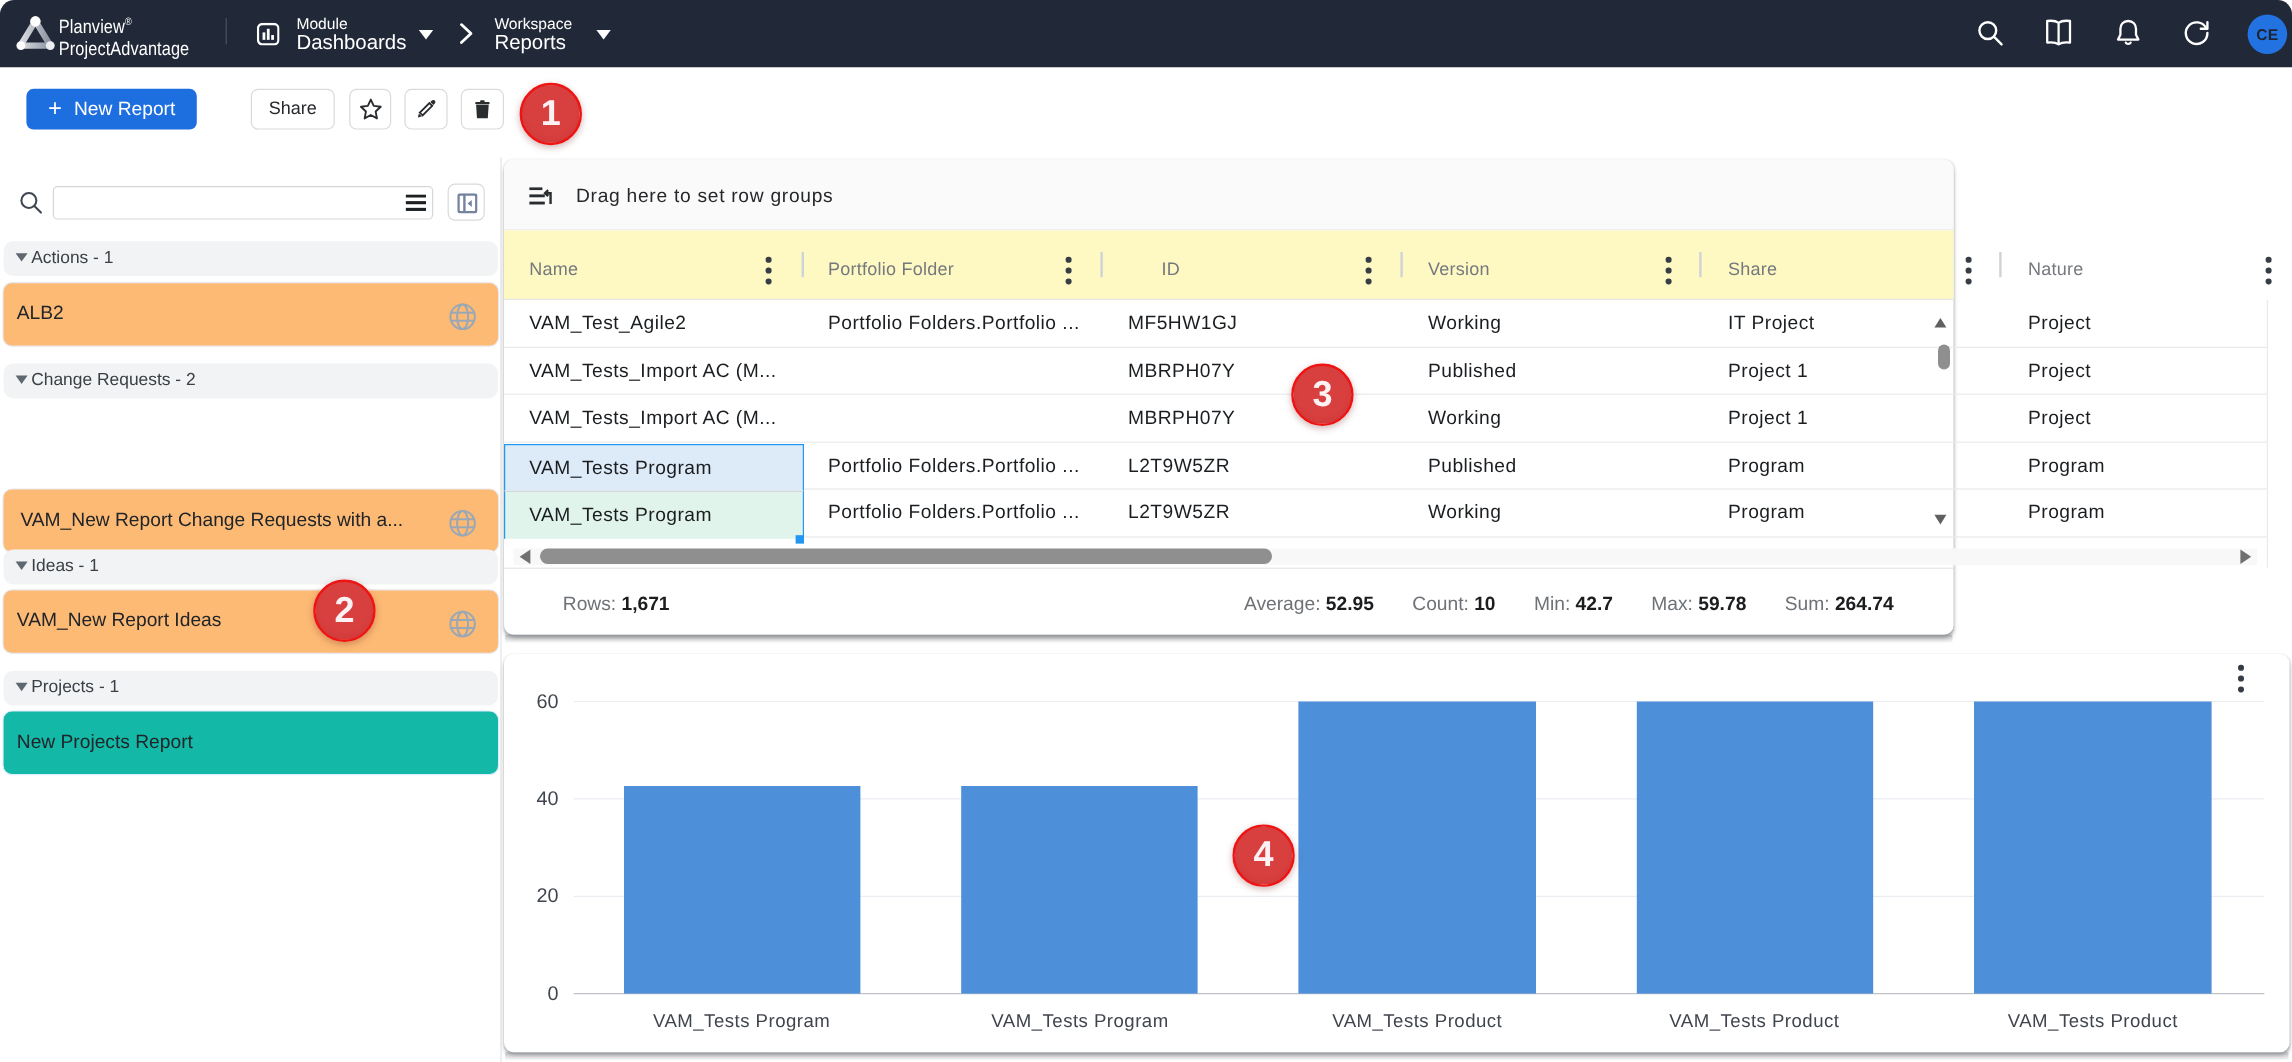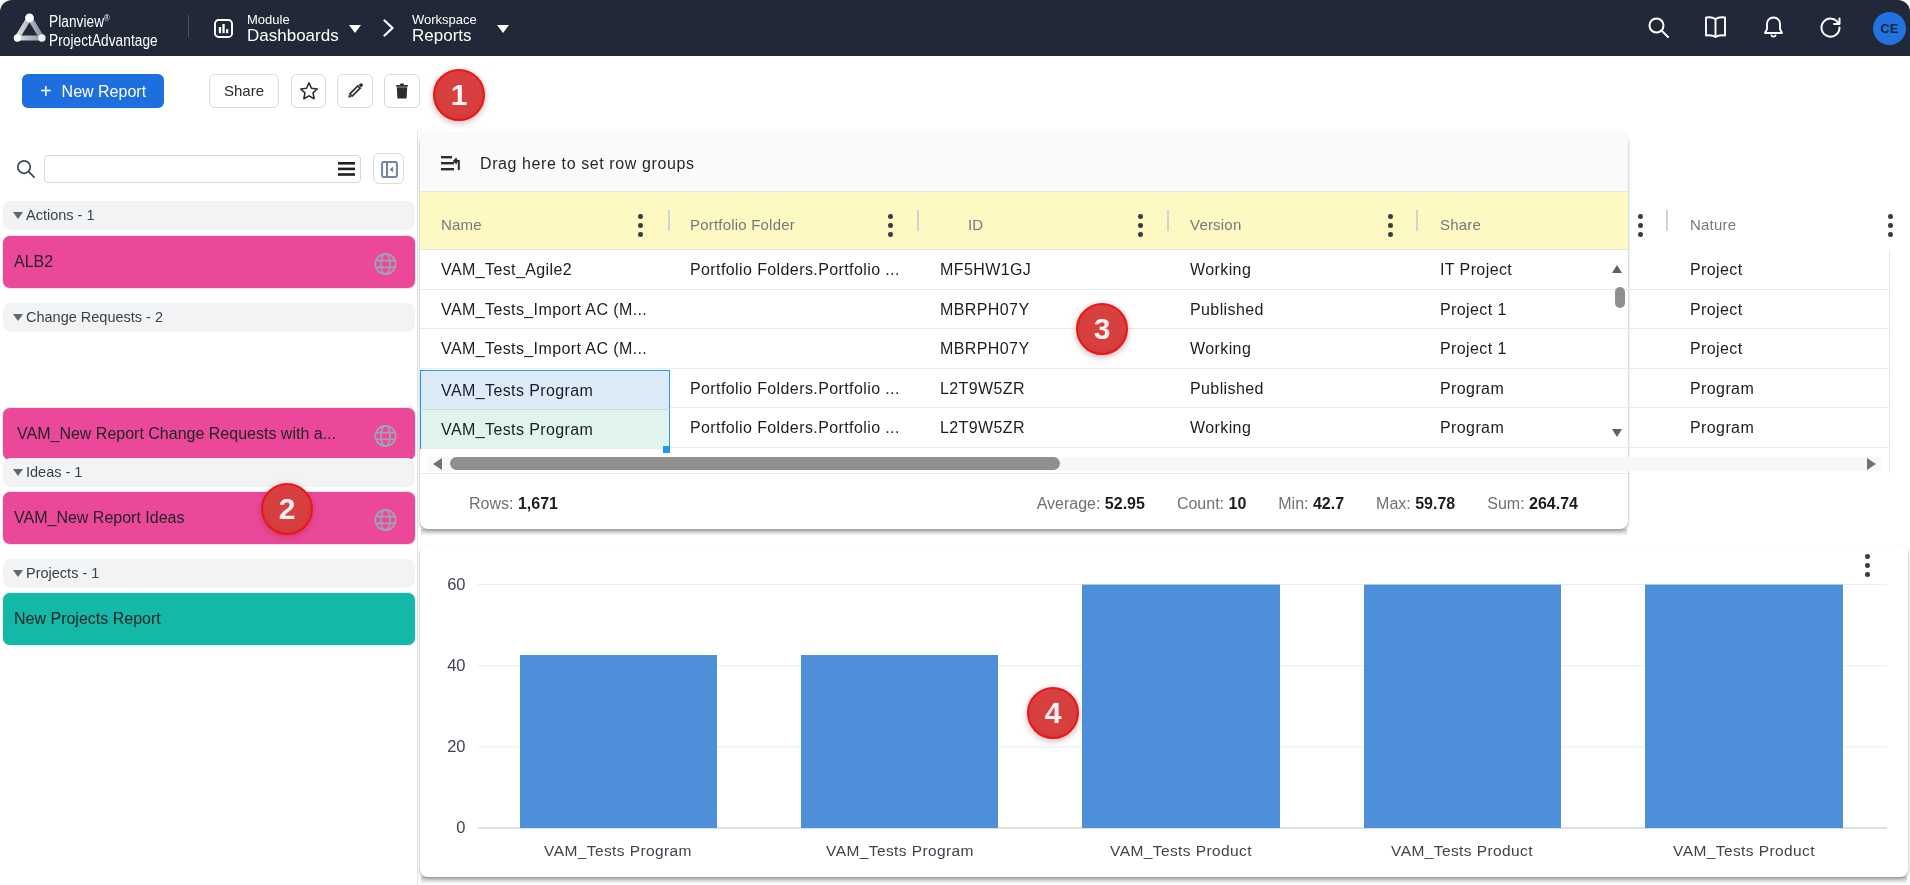--- a/index.html
+++ b/index.html
@@ -28,21 +28,21 @@
 .btn svg { position:absolute; left:50%; top:50%; transform:translate(-50%,-50%); }
 
 
 .badge { position:absolute; border-radius:50%; width:52px; height:52px; font-weight:bold; background:radial-gradient(circle at 50% 42%, #d84040 0 55%, #cd3333 100%); border:2.5px solid #ee1414; color:#fdf2f3; font-size:30px; text-align:center; line-height:47px; box-shadow:0 2px 6px rgba(120,40,40,0.35); }
 
 
 #sidebar { position:absolute; left:0; top:131px; width:418px; height:754px; background:#fff; border-right:1px solid #e3e5e8; }
 .band { position:absolute; left:3px; width:412px; height:29px; background:#f2f3f4; border-radius:8px; color:#3b4046; font-size:14.5px; line-height:29px; }
 .band .tri { display:inline-block; width:0; height:0; border-left:5.5px solid transparent; border-right:5.5px solid transparent; border-top:7px solid #5f6771; margin:0 3px 1px 10px; vertical-align:middle; }
 .band .trir { display:inline-block; width:0; height:0; border-top:5.5px solid transparent; border-bottom:5.5px solid transparent; border-left:7px solid #5f6771; margin:0 5px 1px 11px; vertical-align:middle; }
-.card { position:absolute; left:2px; width:414px; height:54px; background:#ec4899; border:1px solid #e7e9ec; border-radius:8px; font-size:16px; color:#212529; line-height:52px; padding-left:11px; }
+.card { position:absolute; left:2px; width:414px; height:54px; background:#fdba74; border:1px solid #e7e9ec; border-radius:8px; font-size:16px; color:#212529; line-height:52px; padding-left:11px; }
 .card.sel { background:#14b8a6; border-color:#dcedfa; }
 .globe { position:absolute; right:16px; top:50%; transform:translateY(calc(-50% + 2px)); }
 
 
 #gridcard { position:absolute; left:420px; top:133px; width:1208px; height:396px; background:#fff; border-radius:8px; box-shadow:0 1px 2px rgba(60,64,70,0.30), 0 3px 4px -1px rgba(60,64,70,0.38); }
 #dragband { position:absolute; left:0; top:0; width:100%; height:59px; background:#fafafa; border-bottom:1px solid #e5e7e9; border-radius:8px 8px 0 0; }
 #dragband span { position:absolute; left:60px; top:22px; font-size:16px; letter-spacing:0.6px; color:#25272a; }
 #hdr { position:absolute; left:0; top:59px; width:100%; height:58px; background:#fef9c3; border-bottom:1px solid #e4e6e8;text-align:right; }
 .hcell { position:absolute; top:0; height:58px; font-size:15px; letter-spacing:0.2px; color:#75797e; line-height:66px; }
 .kebab { position:absolute; width:5px; height:23px; }

